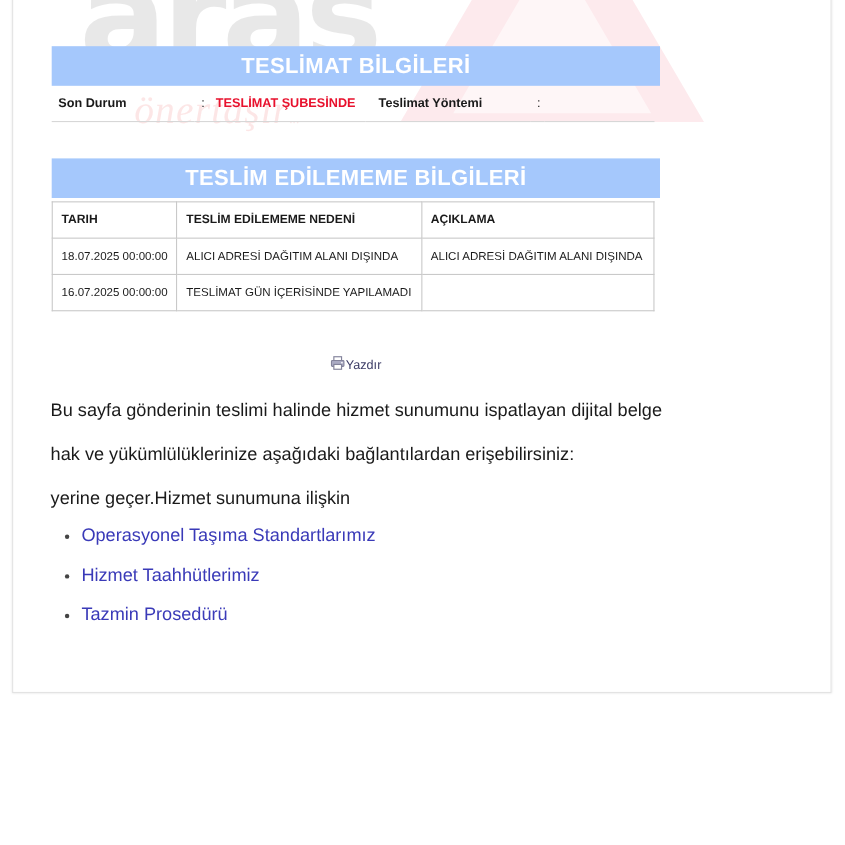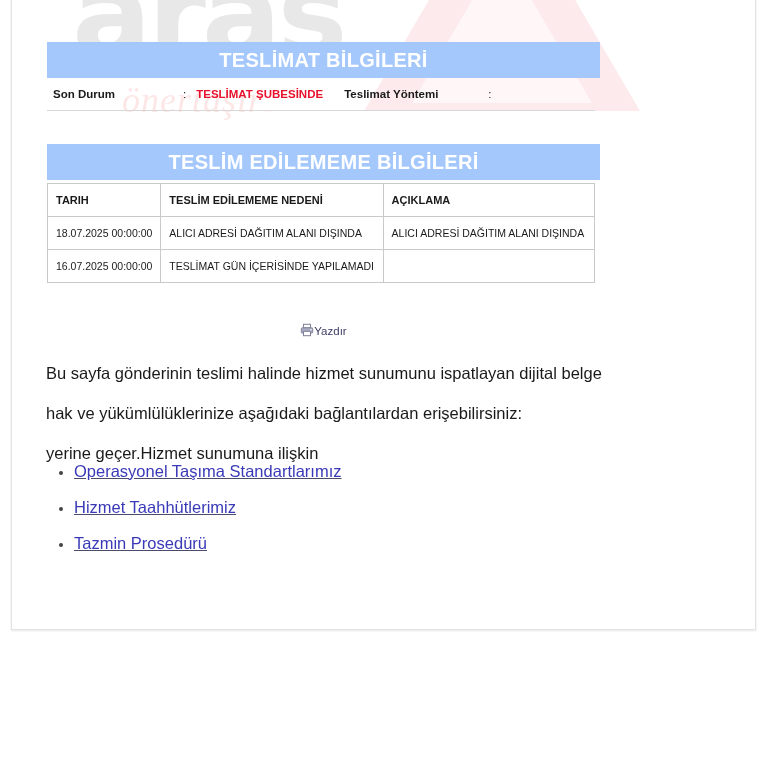--- a/index.html
+++ b/index.html
@@ -221,26 +221,25 @@
     color: #1a1a1a;
     line-height: 40px;
     font-family: "Liberation Sans", sans-serif;
   }
   .legal .ln { display: block; white-space: nowrap; }
 
   
   .link-list {
     position: absolute;
     left: 36px;
-    top: 496px;
+    top: 512px;
     margin: 0;
     padding: 0 0 0 26px;
     list-style: disc;
     color: #4b4b6b;
-    text-decoration: underline;
   }
   .link-list li {
     margin: 0 0 7px 0;
     padding: 0;
     line-height: 29px;
   }
   .link-list li::marker { color: #444444; font-size: 14px; }
   .link-list a {
     color: #3a3ab8;
     text-decoration: none;

